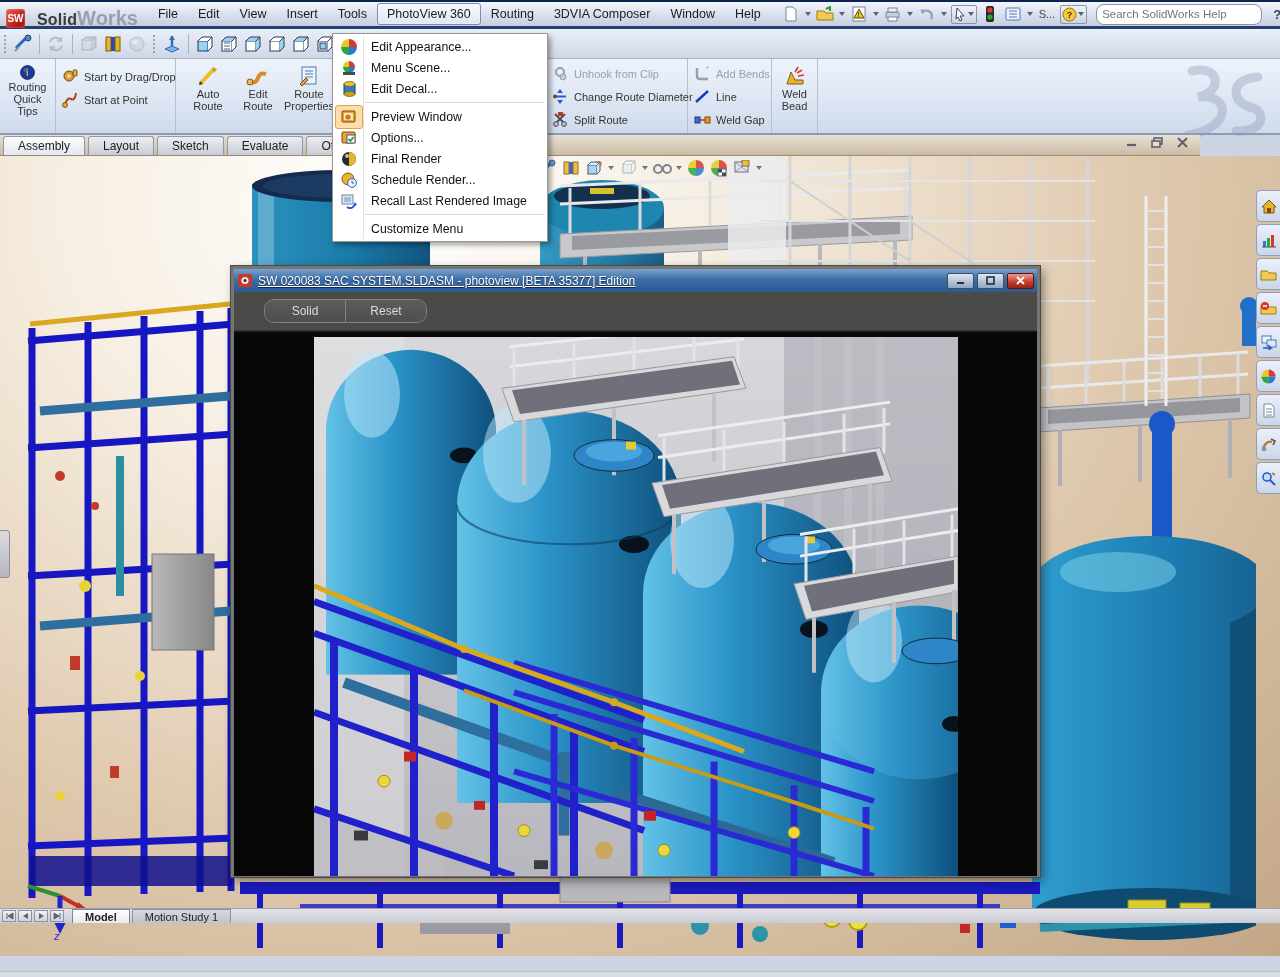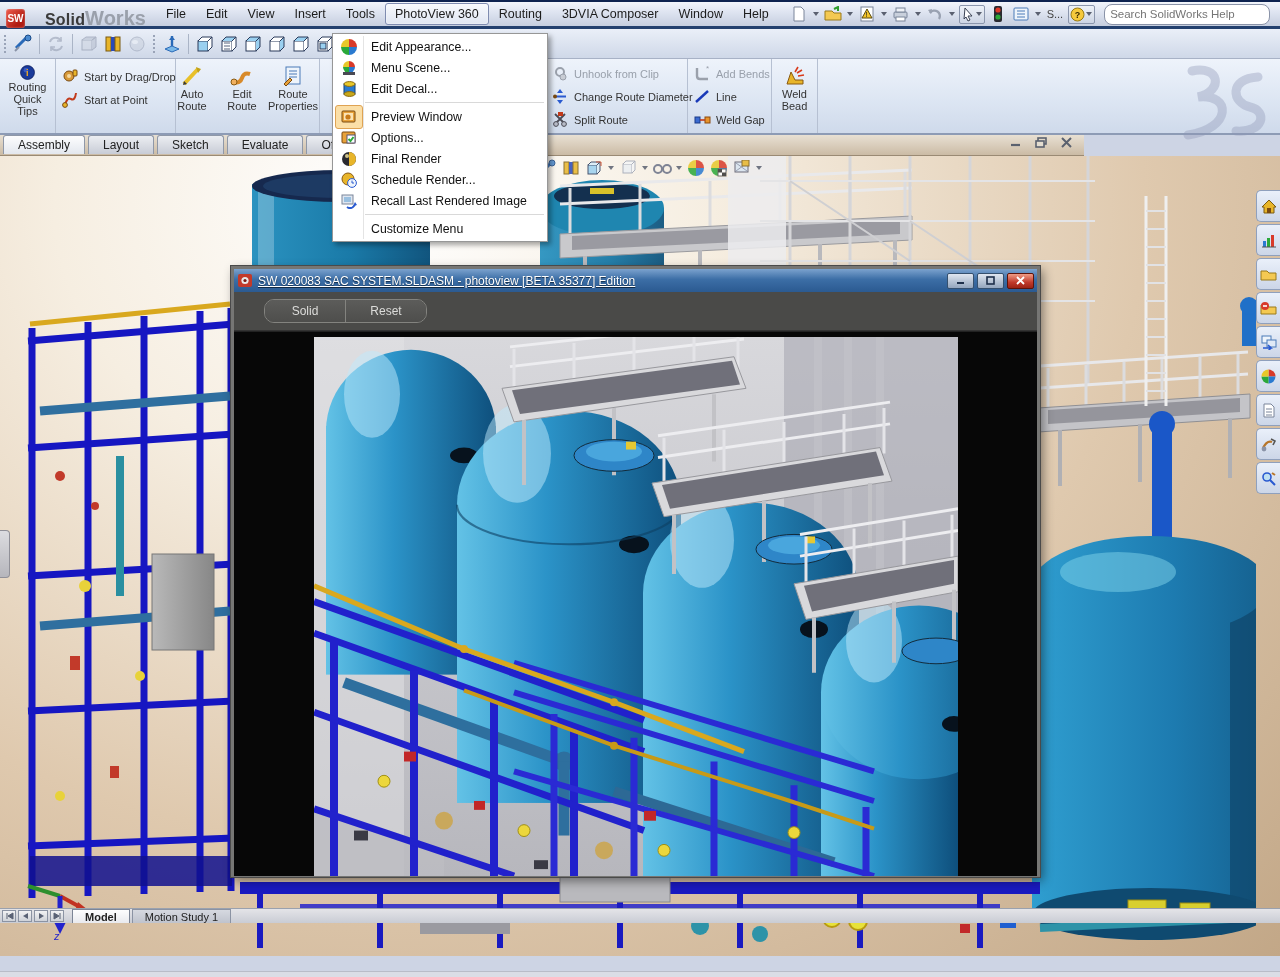--- a/index.html
+++ b/index.html
@@ -5,21 +5,21 @@
   html,body{margin:0;padding:0;background:#000;}
   body{width:1280px;height:977px;overflow:hidden;font-family:"Liberation Sans",sans-serif;}
   .app{position:relative;width:1280px;height:977px;background:#cdd4e4;}
   .abs{position:absolute;}
 
   
   .menubar{position:absolute;left:0;top:0;width:1280px;height:29px;box-sizing:border-box;
     background:linear-gradient(#f2f5fb 0%,#dde3f0 45%,#c6cedf 100%);
     border-top:2px solid #0e2350;border-bottom:3px solid #23406e;
     display:flex;align-items:center;}
-  .logo{display:flex;align-items:center;gap:20px;padding:0 10px 0 6px;margin-top:8px;}
+  .logo{display:flex;align-items:center;gap:12px;padding:0 10px 0 6px;margin-top:8px;}
   .logo-cube{width:19px;height:19px;border-radius:3px;background:linear-gradient(135deg,#ef5b4d,#b01c12 70%);
     color:#fff;font-size:10px;font-weight:bold;display:flex;align-items:center;justify-content:center;
     box-shadow:inset 0 0 2px #fff8;}
   .logo-bold{font-size:16px;font-weight:bold;color:#3a3a3a;letter-spacing:.2px;}
   .logo-light{font-size:20px;font-weight:bold;color:#9aa0ab;}
   .menu-item{padding:3px 9px;font-size:12.5px;color:#1c1c1c;border:1px solid transparent;border-radius:3px;white-space:nowrap;}
   .menu-item.active{border-color:#7f8cb0;background:linear-gradient(#f8fafd,#e0e6f2);box-shadow:inset 0 0 2px #fff;}
   .qa{display:flex;align-items:center;gap:3px;margin-left:10px;}
   .qa .tbtn{width:20px;height:20px;display:flex;align-items:center;justify-content:center;}
   .caret{width:0;height:0;border-left:3px solid transparent;border-right:3px solid transparent;border-top:4px solid #5a6070;margin:0 1px;}
@@ -41,22 +41,22 @@
   .ribbon{position:absolute;left:0;top:59px;width:1280px;height:76px;box-sizing:border-box;
     background:linear-gradient(#eef3fb,#dde6f3 55%,#cfdaeb);border-bottom:2px solid #8d9bb5;}
   .rgroup{position:absolute;top:0;height:74px;border-right:1px solid #b6c0d2;box-sizing:border-box;}
   .rbig{display:flex;flex-direction:column;align-items:center;justify-content:flex-start;font-size:11px;color:#333;
     text-align:center;line-height:12px;padding-top:5px;height:100%;box-sizing:border-box;}
   .rrow{display:flex;align-items:center;gap:5px;font-size:11px;color:#333;height:23px;padding-left:6px;white-space:nowrap;}
   .rdis{color:#99a0ab;}
   .icon16{width:17px;height:17px;flex:0 0 17px;}
 
   
-  .tabbar{position:absolute;left:0;top:135px;width:1084px;height:21px;box-sizing:border-box;
-    background:linear-gradient(#e8e0d3,#cbbba5);border-bottom:1px solid #9a8a74;display:flex;align-items:flex-start;}
+  .tabbar{position:absolute;left:0;top:135px;width:1200px;height:21px;box-sizing:border-box;
+    background:linear-gradient(#e8e0d3,#cbbba5);border-bottom:1px solid #9a8a74;display:flex;align-items:center;}
   .ctab{padding:2px 14px 2px;margin-left:3px;background:linear-gradient(#eceef2,#c8ccd6);
     border:1px solid #8f98a8;border-bottom:none;border-radius:3px 3px 0 0;font-size:12px;color:#222;white-space:nowrap;}
   .ctab.active{background:linear-gradient(#fdfdfe,#e3e7ee);}
   .docctl{position:absolute;right:12px;top:2px;display:flex;gap:14px;align-items:center;}
 
   
   .viewport{position:absolute;left:0;top:156px;width:1280px;height:800px;overflow:hidden;
     background:radial-gradient(ellipse at 30% 6%,#ffffff 0%,#f6eee1 26%,#dfc9ae 60%,#c2a787 100%);}
   .hud{position:absolute;left:538px;top:2px;display:flex;align-items:center;gap:3px;opacity:.85;}
   .hudi{width:20px;height:20px;display:flex;align-items:center;justify-content:center;}
@@ -320,21 +320,21 @@
         <span>Start by Drag/Drop</span>
       </div>
       <div class="rrow">
         <svg class="icon16" viewBox="0 0 17 17">
             <path d="M3 14 q2 -8 6 -6 q4 2 5 -6" fill="none" stroke="#c23a1a" stroke-width="2"></path>
             <circle cx="3" cy="14" r="2.4" fill="#e8b52a" stroke="#7a4a10"></circle>
           </svg>
         <span>Start at Point</span>
       </div>
     </div>
-    <div class="rgroup" style="left:164px;width:156px;text-decoration:underline;">
+    <div class="rgroup" style="left:180px;width:156px;text-decoration:underline;">
       <div class="rbig abs" style="left:6px;width:44px;">
         <svg width="24" height="24" viewBox="0 0 24 24">
             <path d="M4 20 L18 5" stroke="#e8c02a" stroke-width="4"></path>
             <path d="M16 3 l5 2 l-3 4 z" fill="#c2a21a"></path>
             <path d="M3 21 l4 -1 l-3 -3 z" fill="#3a3a3a"></path>
           </svg>
         <span>Auto Route</span>
       </div>
       <div class="rbig abs" style="left:56px;width:44px;">
         <svg width="24" height="24" viewBox="0 0 24 24">

